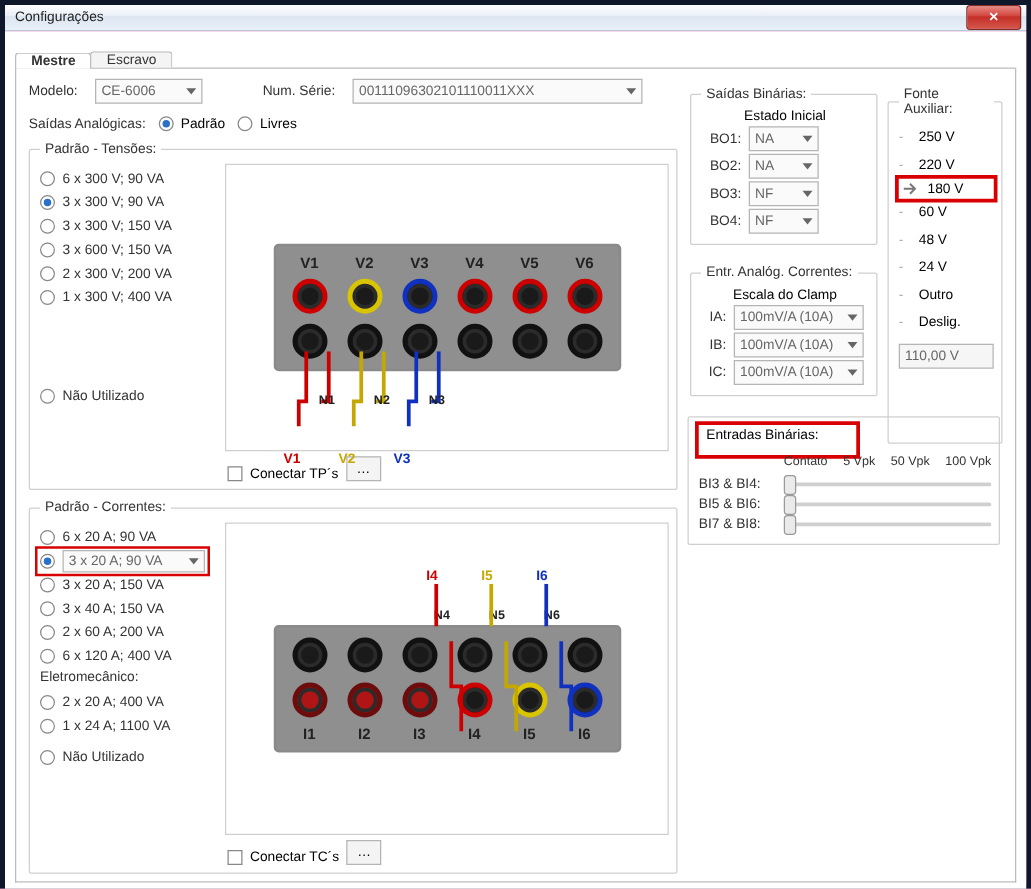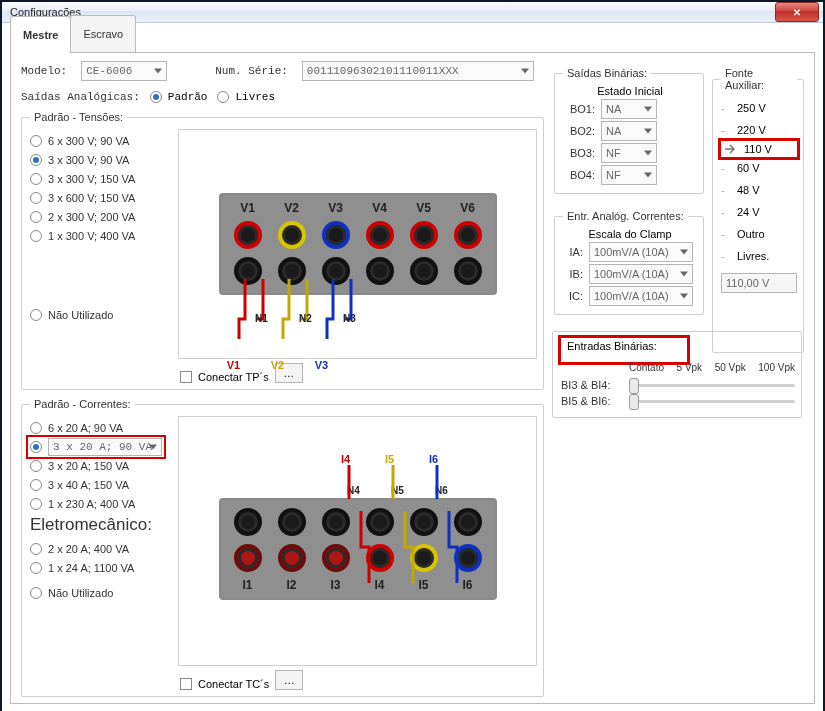--- a/index.html
+++ b/index.html
@@ -7,21 +7,21 @@
     margin: 0; padding: 0;
     font-family: "Segoe UI", Tahoma, sans-serif;
     font-size: 11px;
     background: #d8e4f0;
     width: 825px; height: 711px;
     overflow: hidden;
   }
   .window {
     width:825px; height:711px;
     background:#ec4899;
-    border:2px solid #0f172a;
+    border:4px solid #0f172a;
     display:flex; flex-direction:column;
   }
   .titlebar {
     height:28px;
     background: linear-gradient(#fdfdfe,#e9eff7 45%,#dce6f2 46%,#e9f0f8);
     border-bottom:1px solid #b8c7da;
     display:flex; align-items:center; justify-content:space-between;
     padding:0 0 0 8px;
   }
   .titlebar .title { color:#222; }
@@ -33,32 +33,32 @@
     margin-right:4px; font-weight:bold; font-size:10px;
     cursor:pointer;
   }
   .client {
     flex:1; padding:6px 8px 8px 8px;
     background:#fff;
     display:flex; flex-direction:column;
   }
   .tabs-row { display:flex; align-items:flex-end; height:24px; border-bottom:1px solid #bcbcbc; }
   .tab {
-    padding:12px 12px; border:1px solid #bcbcbc; border-bottom:none;
+    padding:0 12px; border:1px solid #bcbcbc; border-bottom:none;
     background:#f4f4f4; margin-right:-1px; border-radius:3px 3px 0 0;
     cursor:pointer; color:#333;
   }
   .tab.active { background:#fff; position:relative; top:1px; font-weight:600;}
   .tab-body {
     border:1px solid #bcbcbc; border-top:none; padding:8px 10px 4px 10px;
     flex:1; display:flex; gap:10px;
   }
   .col-left { width:530px; display:flex; flex-direction:column; }
   .col-right { flex:1; display:flex; gap:8px; }
-  .row-inline { display:flex; align-items:center; gap:6px;font-family:Liberation Mono, monospace; }
+  .row-inline { display:flex; align-items:center; gap:6px; }
   .lbl { color:#333; }
   .combo, .txt {
     height:20px; border:1px solid #b5b5b5; background:#fafafa;
     padding:0 4px; font-size:11px; color:#666;
   }
   .combo { position:relative; display:inline-flex; align-items:center;}
   .combo::after{
     content:""; position:absolute; right:4px; top:50%;
     width:0;height:0;border-left:4px solid transparent;border-right:4px solid transparent;
     border-top:5px solid #666; transform:translateY(-50%);
@@ -102,21 +102,21 @@
   .ring.black{border-color:#111;}
   .ring.redfill{background:#b01515;border-color:#6d0c0c;}
   .wire-lbls { display:flex; gap:6px; margin-top:26px;}
   .wl{width:38px;text-align:center;font-weight:700;font-size:11px;}
   .wl.r{color:#c00;} .wl.y{color:#c4a800;} .wl.b{color:#1030c0;}
   .nrow{display:flex;gap:6px;margin-top:2px}
   .nsmall{width:38px;text-align:center;font-size:10px;color:#222;font-weight:600}
   .chk-row{display:flex;align-items:flex-end;gap:6px;margin:4px 0 0 150px;}
   .chkbox{width:12px;height:12px;border:1px solid #888;background:#fff;}
   .dots-btn{width:28px;height:20px;border:1px solid #b5b5b5;background:#f4f4f4;display:flex;align-items:center;justify-content:center;cursor:pointer;}
-  .sub-hdr{font-size:17px;color:#333;margin:2px 0 4px 0;}
+  .sub-hdr{font-size:11px;color:#333;margin:2px 0 4px 0;}
   .opt-hilite{border:2px solid #d80000; padding:1px 2px; margin:-3px -4px;}
   .opt-hilite .combo{height:18px;}
 
   
   .right-stack{display:flex;flex-direction:column;gap:8px;width:150px;}
   .aux-stack{width:92px;display:flex;flex-direction:column;}
   .bo-row{display:flex;align-items:center;gap:6px;margin:2px 0;}
   .bo-row .blabel{width:32px;text-align:right;color:#333;}
   .small-combo{width:56px;}
   .slider-row{display:flex;align-items:center;gap:8px;margin:4px 0;}
@@ -305,21 +305,25 @@
               <div class="opt">
                   <span class="radio-dot"></span>
                   <span class="txtlbl">3 x 20 A; 150 VA</span>
                 </div>
               <div class="opt">
                   <span class="radio-dot"></span>
                   <span class="txtlbl">3 x 40 A; 150 VA</span>
                 </div>
               <div class="opt">
                   <span class="radio-dot"></span>
-                  <span class="txtlbl">1 x 230 A; 400 VA</span>
+                  <span class="txtlbl">2 x 60 A; 200 VA</span>
+                </div>
+              <div class="opt">
+                  <span class="radio-dot"></span>
+                  <span class="txtlbl">6 x 120 A; 400 VA</span>
                 </div>
               <div class="sub-hdr">Eletromecânico:</div>
               <div class="opt">
                   <span class="radio-dot"></span>
                   <span class="txtlbl">2 x 20 A; 400 VA</span>
                 </div>
               <div class="opt">
                   <span class="radio-dot"></span>
                   <span class="txtlbl">1 x 24 A; 1100 VA</span>
                 </div>
@@ -467,59 +471,65 @@
                 <span class="slider-track">
                   <span class="slider-thumb"></span>
                 </span>
               </div>
             <div class="slider-row">
                 <span class="slider-lbl">BI5 &amp; BI6:</span>
                 <span class="slider-track">
                   <span class="slider-thumb"></span>
                 </span>
               </div>
+            <div class="slider-row">
+                <span class="slider-lbl">BI7 &amp; BI8:</span>
+                <span class="slider-track">
+                  <span class="slider-thumb"></span>
+                </span>
+              </div>
           </fieldset>
         </div>
 
         <div class="aux-stack">
           <fieldset class="group" style="height:286px">
             <legend>Fonte Auxiliar:</legend>
             <div class="aux-item">
                 <span style="width:10px;color:#aaa">-</span>
                 <span>250 V</span>
               </div>
             <div class="aux-item">
                 <span style="width:10px;color:#aaa">-</span>
                 <span>220 V</span>
               </div>
             <div class="aux-item hl">
               <svg width="14" height="12">
                   <path d="M1 6 h8 m-3 -4 l4 4 -4 4" stroke="#777" fill="none" stroke-width="1.5"></path>
                 </svg>
-              <span>110 V</span>
+              <span>180 V</span>
             </div>
             <div class="aux-item">
                 <span style="width:10px;color:#aaa">-</span>
                 <span>60 V</span>
               </div>
             <div class="aux-item">
                 <span style="width:10px;color:#aaa">-</span>
                 <span>48 V</span>
               </div>
             <div class="aux-item">
                 <span style="width:10px;color:#aaa">-</span>
                 <span>24 V</span>
               </div>
             <div class="aux-item">
                 <span style="width:10px;color:#aaa">-</span>
                 <span>Outro</span>
               </div>
             <div class="aux-item">
                 <span style="width:10px;color:#aaa">-</span>
-                <span>Livres.</span>
+                <span>Deslig.</span>
               </div>
             <div class="aux-box">110,00 V</div>
           </fieldset>
         </div>
       </div>
     </div>
 
   </div>
 </div>
 

